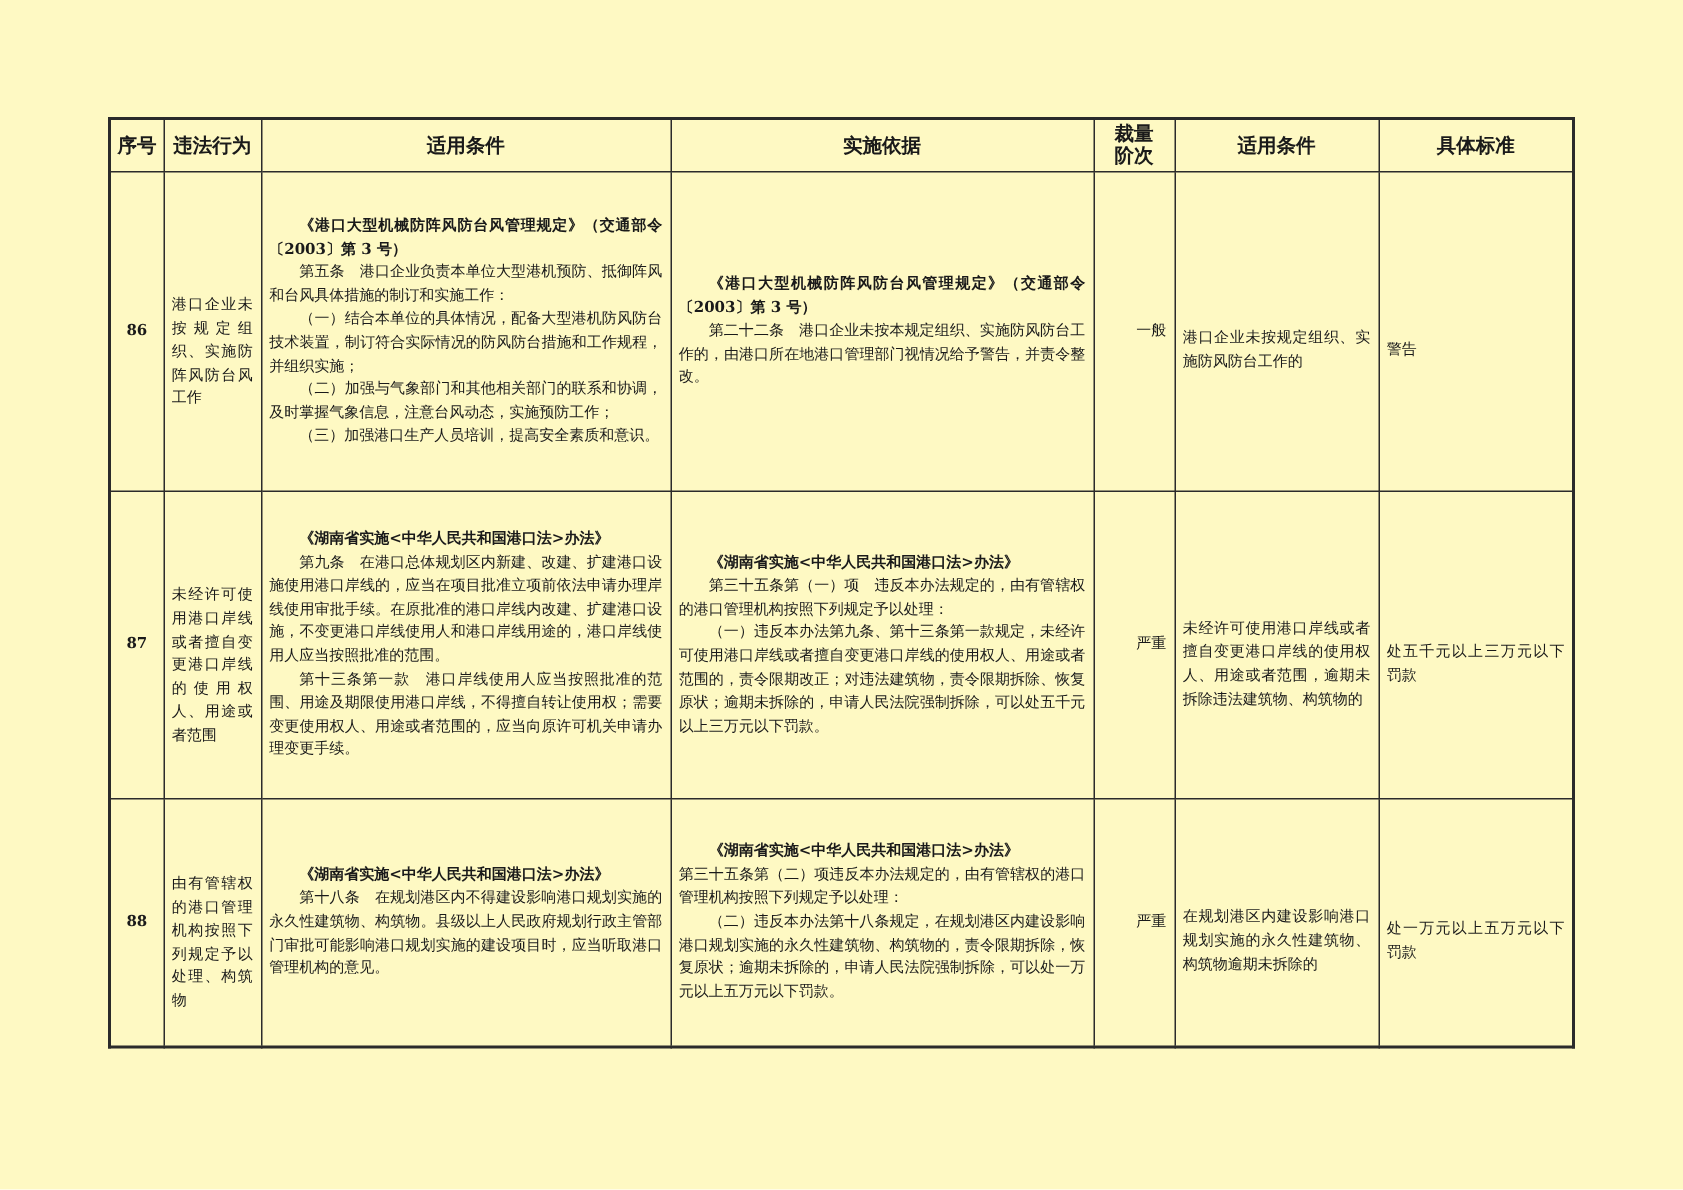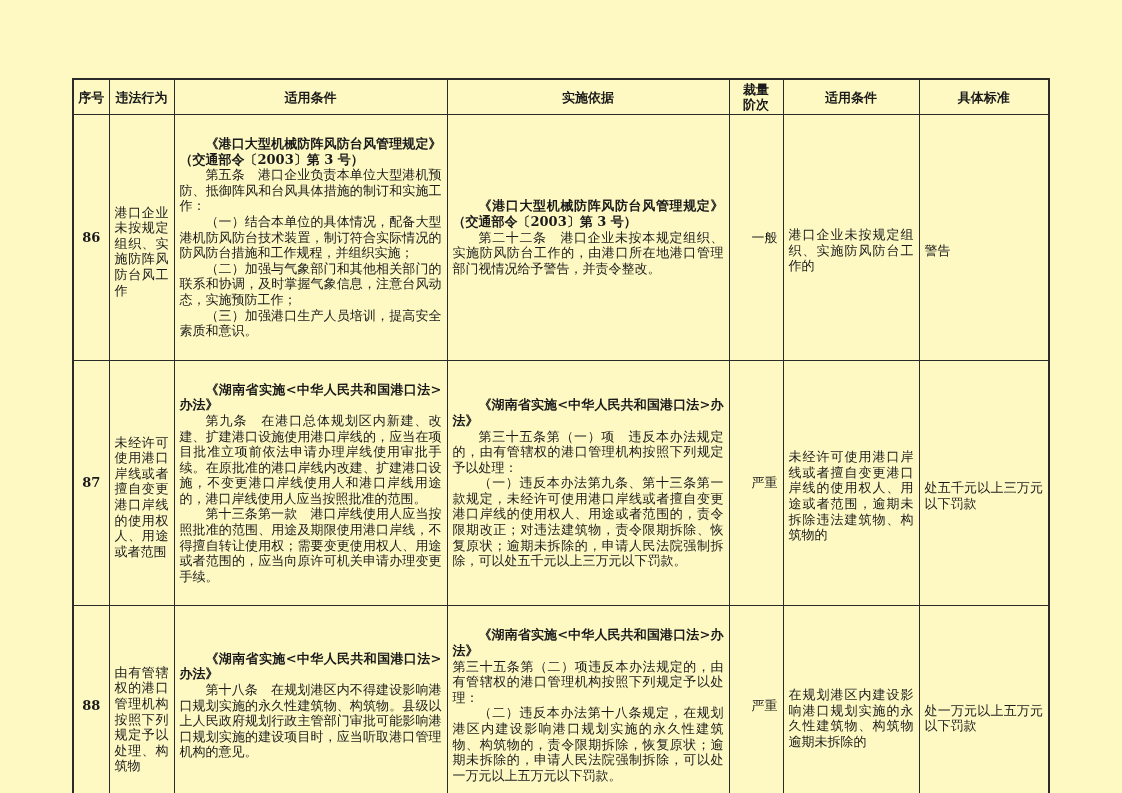--- a/index.html
+++ b/index.html
@@ -23,21 +23,21 @@
     left: 72px;
     top: 78px;
     width: 976px;
     border-collapse: collapse;
     table-layout: fixed;
     border: 2px solid #2b2b2b;
   }
   table.reg th, table.reg td {
     border: 1px solid #2b2b2b;
     vertical-align: middle;
-    font-size: 13px;
+    font-size: 10px;
     line-height: 15.6px;
     padding: 21px 5px;
     box-sizing: border-box;
     overflow: hidden;
   }
   table.reg thead th {
     font-weight: bold;
     font-size: 13px;
     text-align: center;
     height: 34px;

